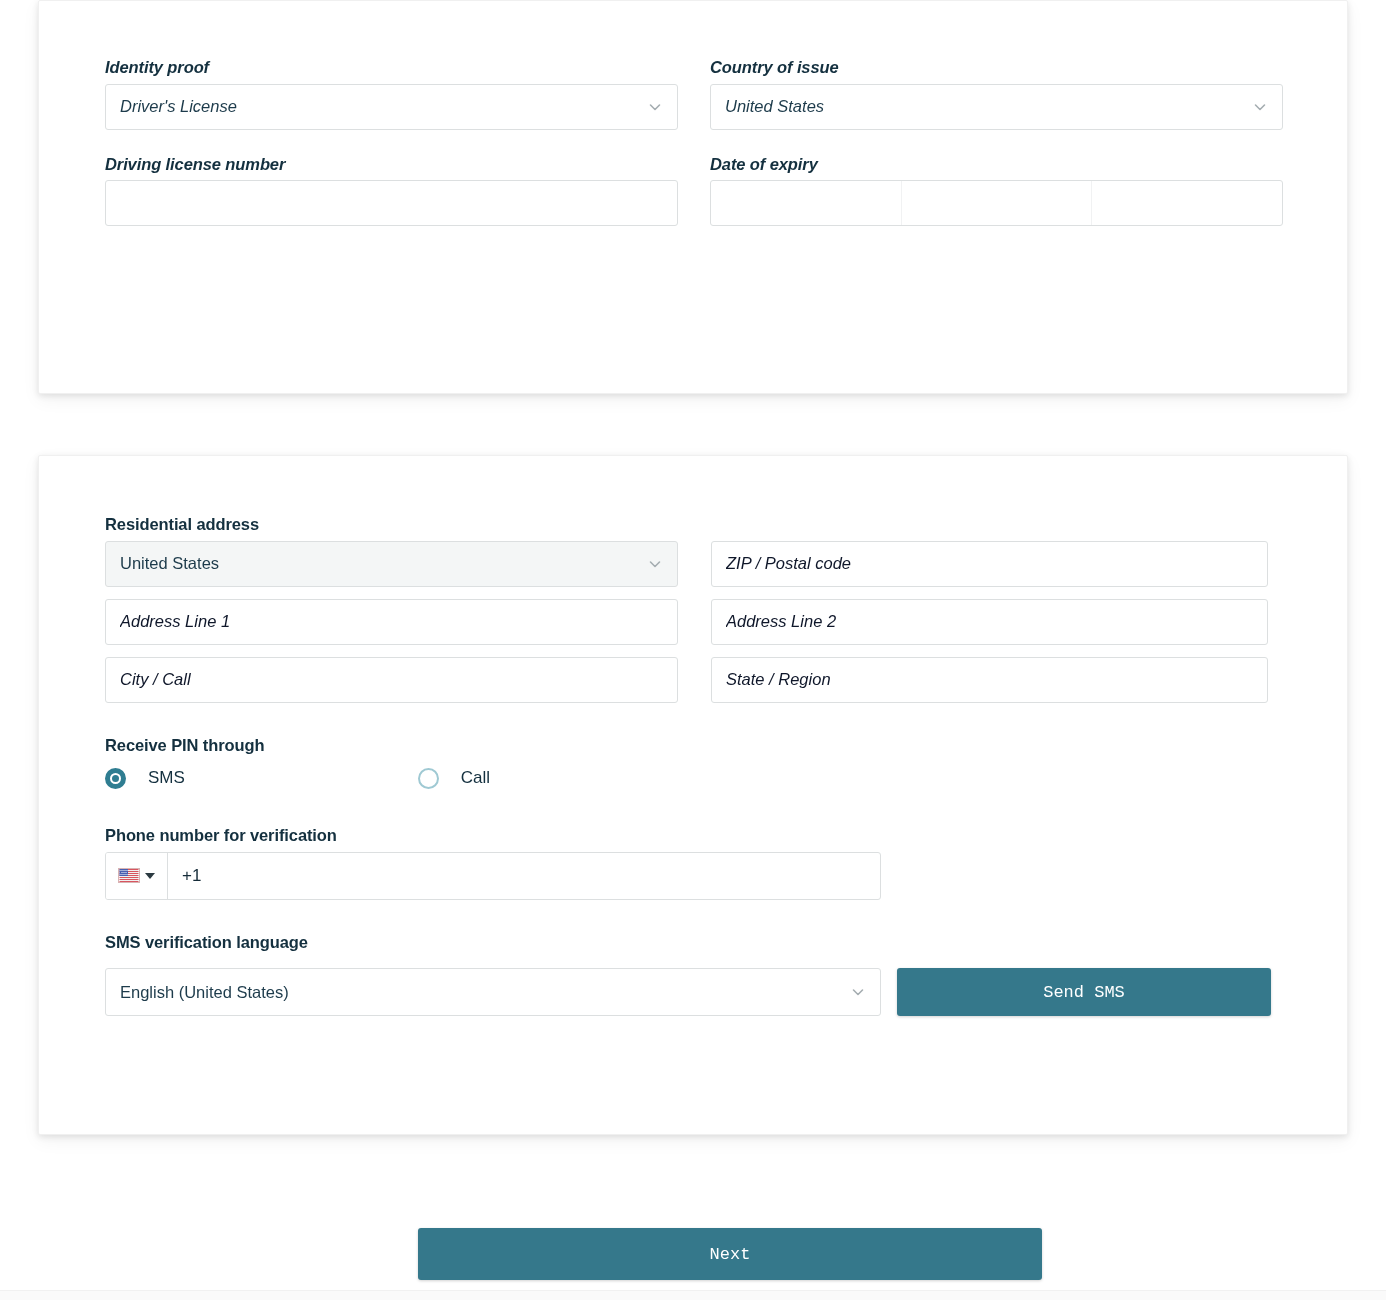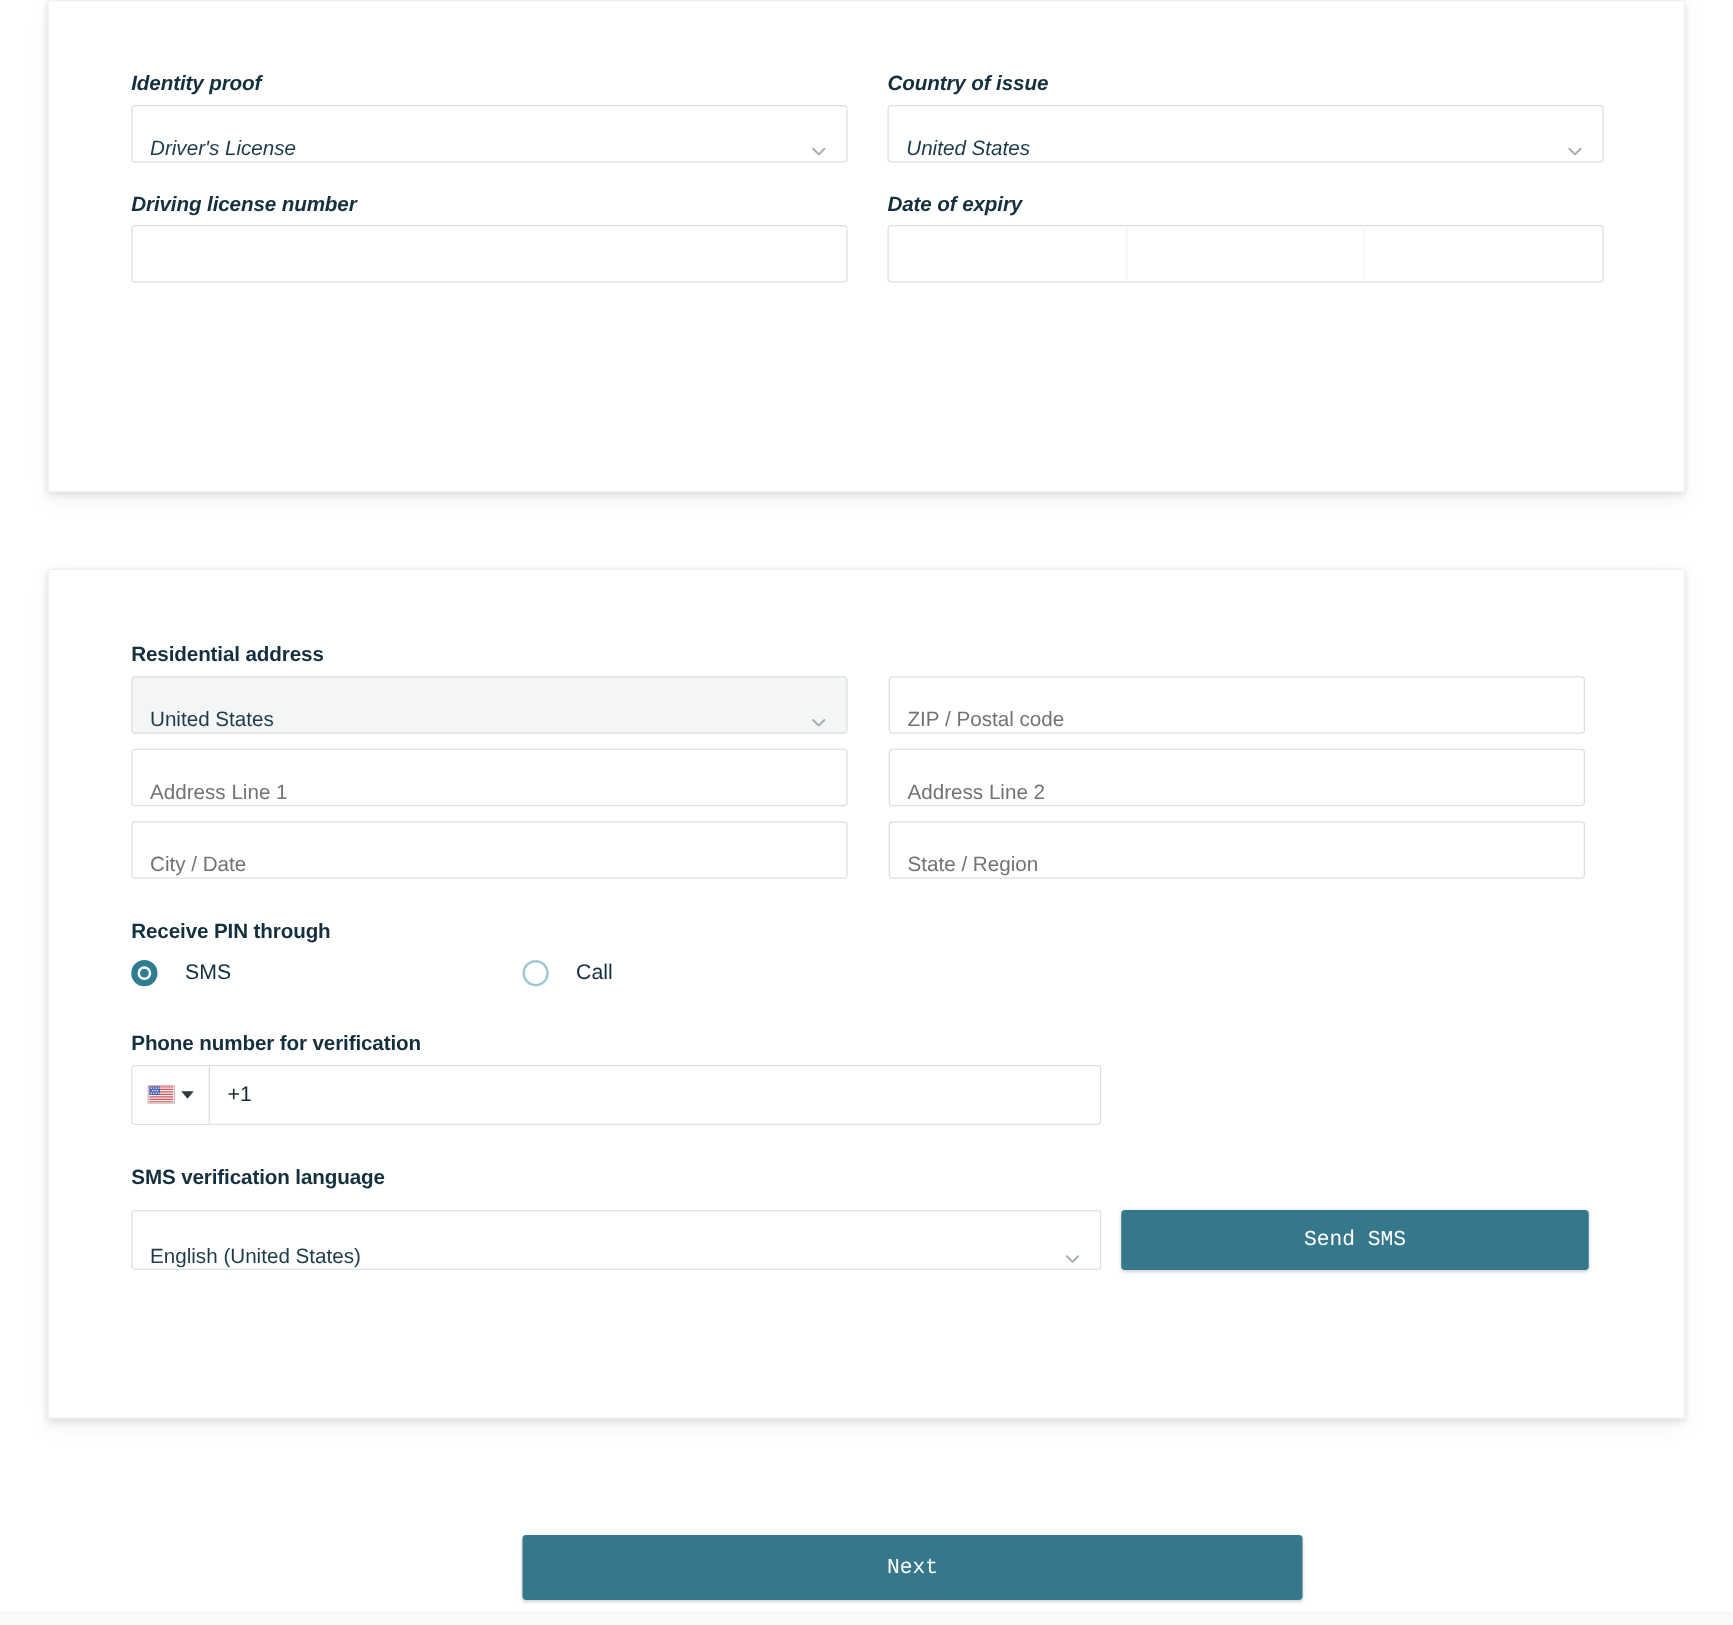--- a/index.html
+++ b/index.html
@@ -43,36 +43,37 @@
     margin: 0 0 8px 0;
     display: block;
   }
 
   .control {
     height: 46px;
     border: 1px solid #dcdfe0;
     border-radius: 3px;
     background: #ffffff;
     display: flex;
-    align-items: flex-end;
+    align-items: center;
     padding: 0 14px;
     font-size: 16.5px;
     color: #1d3b4b;
     position: relative;
   }
   .control.filled-bg { background: #f4f6f6; }
 
   .control .value {
     flex: 1;
     white-space: nowrap;
     overflow: hidden;
   }
   .control .placeholder {
     flex: 1;
-    color: #737373;
+    font-style: italic;
+    color: #0f172a;
     white-space: nowrap;
     overflow: hidden;
   }
 
   .chev {
     width: 16px;
     height: 16px;
     flex: 0 0 auto;
     margin-left: 8px;
     color: #a5adb1;
@@ -313,21 +314,21 @@
 
         <div class="control">
           <span class="placeholder">Address Line 1</span>
         </div>
 
         <div class="control">
           <span class="placeholder">Address Line 2</span>
         </div>
 
         <div class="control">
-          <span class="placeholder">City / Date</span>
+          <span class="placeholder">City / Call</span>
         </div>
 
         <div class="control">
           <span class="placeholder">State / Region</span>
         </div>
 
       </div>
 
       <div class="section-gap-top">
         <label class="field-label">Receive PIN through</label>

